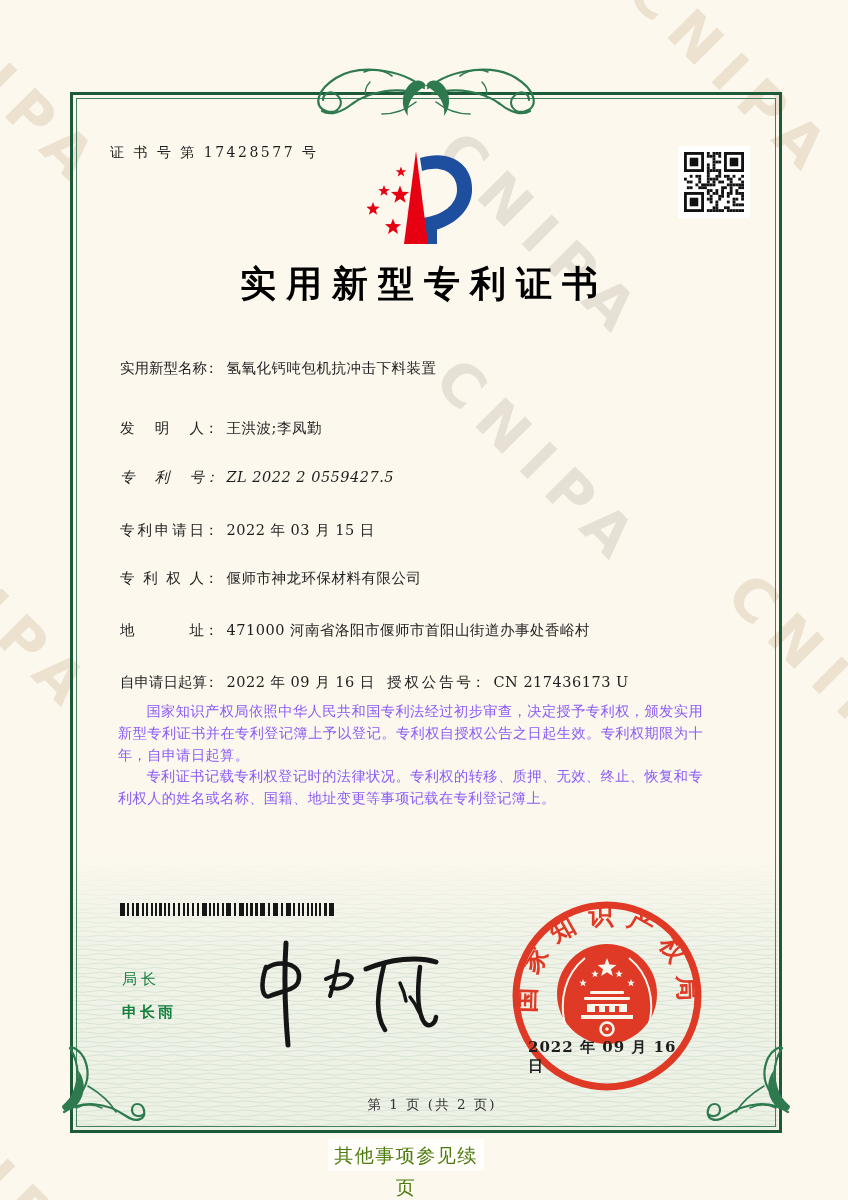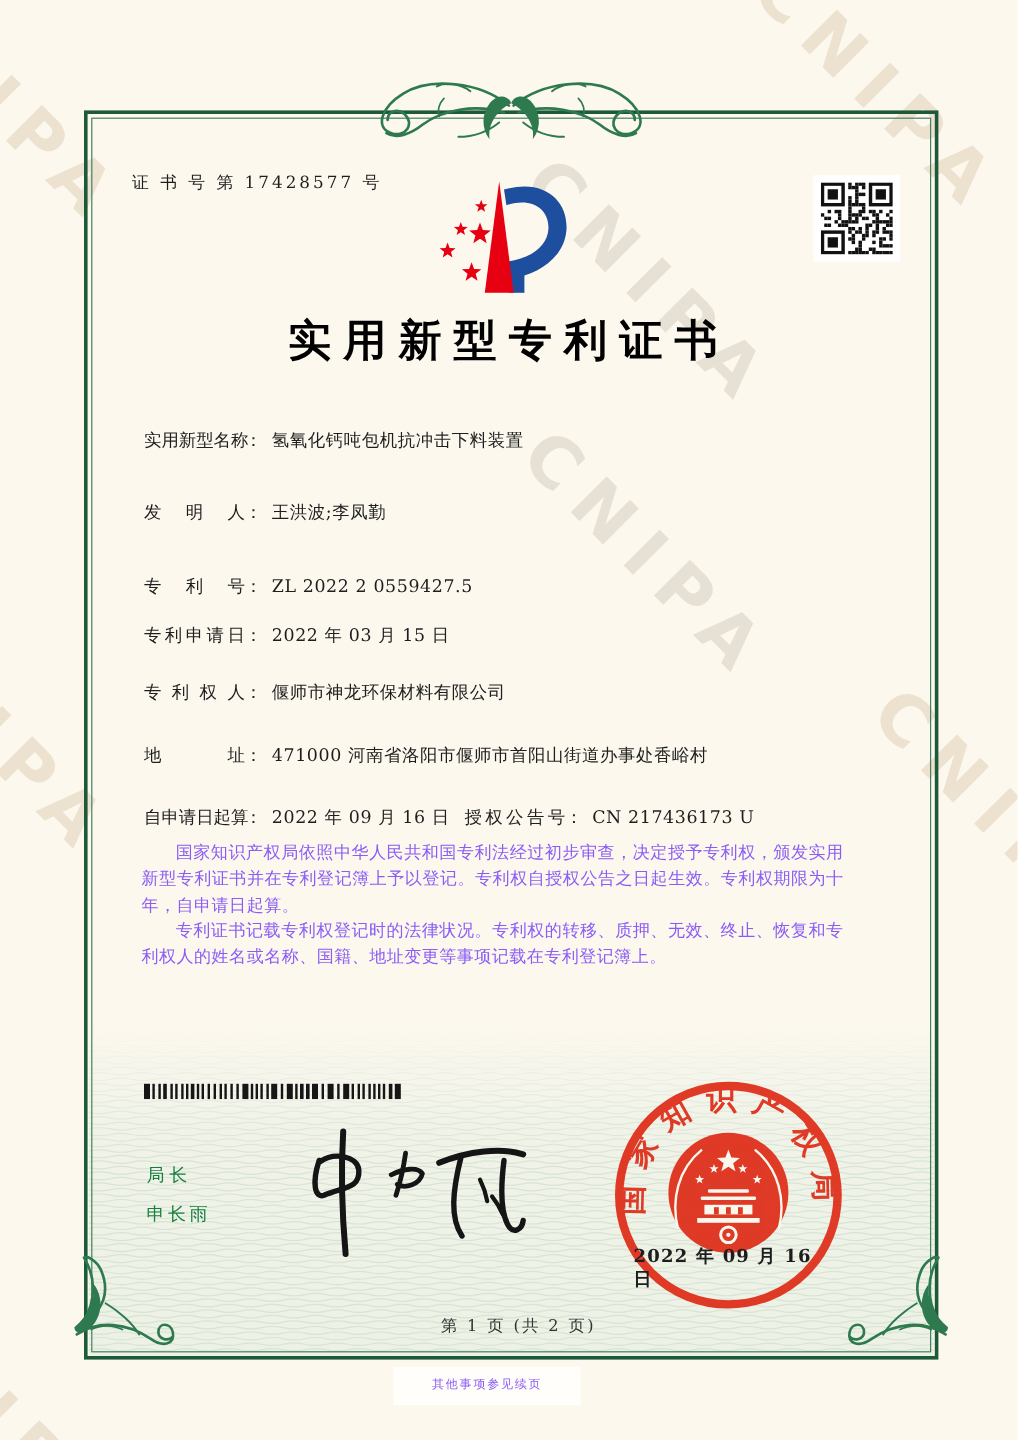--- a/index.html
+++ b/index.html
@@ -66,36 +66,36 @@
   
   .body-text{
     position:absolute;left:118px;top:701px;width:585px;
     font-size:14.2px;line-height:21.8px;letter-spacing:0.4px;
     text-align:justify;color:#8b5cf6;z-index:4;
   }
   .body-text p{margin:0;text-indent:2em;}
   
   .barcode{position:absolute;left:120px;top:901px;width:217px;height:13px;z-index:4;}
   .director{position:absolute;left:122px;top:970px;font-size:15px;letter-spacing:4px;z-index:4;color:#15803d;}
-  .director .name{margin-top:14px;letter-spacing:3px;}
+  .director .name{margin-top:14px;letter-spacing:3px;font-weight:bold;}
   .signature{position:absolute;left:250px;top:933px;width:195px;height:115px;z-index:5;}
   .seal{position:absolute;left:505px;top:897px;width:205px;height:200px;z-index:5;opacity:0.94;}
   .seal-date{
     position:absolute;left:528px;top:1038px;width:170px;
     font-size:15px;font-weight:bold;letter-spacing:1px;color:#1d1d1d;z-index:6;
   }
   .page-footer{
     position:absolute;left:0;right:0;top:1096px;text-align:center;
     font-size:13.5px;letter-spacing:2px;color:#333;z-index:4;margin-left:16px;
   }
   .cont-note{
     position:absolute;left:328px;top:1139px;width:156px;height:32px;
     background:rgba(255,254,250,0.96);
-    text-align:center;line-height:32px;font-size:10px;letter-spacing:1.5px;
-    color:#8b5cf6;z-index:4;
+    text-align:center;line-height:32px;font-size:19px;letter-spacing:1.5px;
+    color:#4d7c0f;z-index:4;
   }
 </style>
 </head>
 <body>
 
 <div class="page">
 
   <div class="wm" style="left:-70px;top:-34px;">CNIPA</div>
   <div class="wm" style="left:662px;top:-44px;">CNIPA</div>
   <div class="wm inner" style="left:472px;top:118px;">CNIPA</div>
@@ -365,21 +365,21 @@
 
   <div class="title">实用新型专利证书</div>
 
   <div class="fields">
     <div class="frow" style="top:0;">
       <span class="flabel">实用新型名称</span><span class="fcolon">：</span><span class="fvalue">氢氧化钙吨包机抗冲击下料装置</span>
     </div>
     <div class="frow" style="top:60px;">
       <span class="flabel">发明人</span><span class="fcolon">：</span><span class="fvalue">王洪波;李凤勤</span>
     </div>
-    <div class="frow" style="top:121px;">
+    <div class="frow" style="top:109px;font-style:italic;">
       <span class="flabel">专利号</span><span class="fcolon">：</span><span class="fvalue">ZL 2022 2 0559427.5</span>
     </div>
     <div class="frow" style="top:162px;">
       <span class="flabel">专利申请日</span><span class="fcolon">：</span><span class="fvalue">2022 年 03 月 15 日</span>
     </div>
     <div class="frow" style="top:210px;">
       <span class="flabel">专利权人</span><span class="fcolon">：</span><span class="fvalue">偃师市神龙环保材料有限公司</span>
     </div>
     <div class="frow" style="top:262px;">
       <span class="flabel">地址</span><span class="fcolon">：</span><span class="fvalue">471000 河南省洛阳市偃师市首阳山街道办事处香峪村</span>

